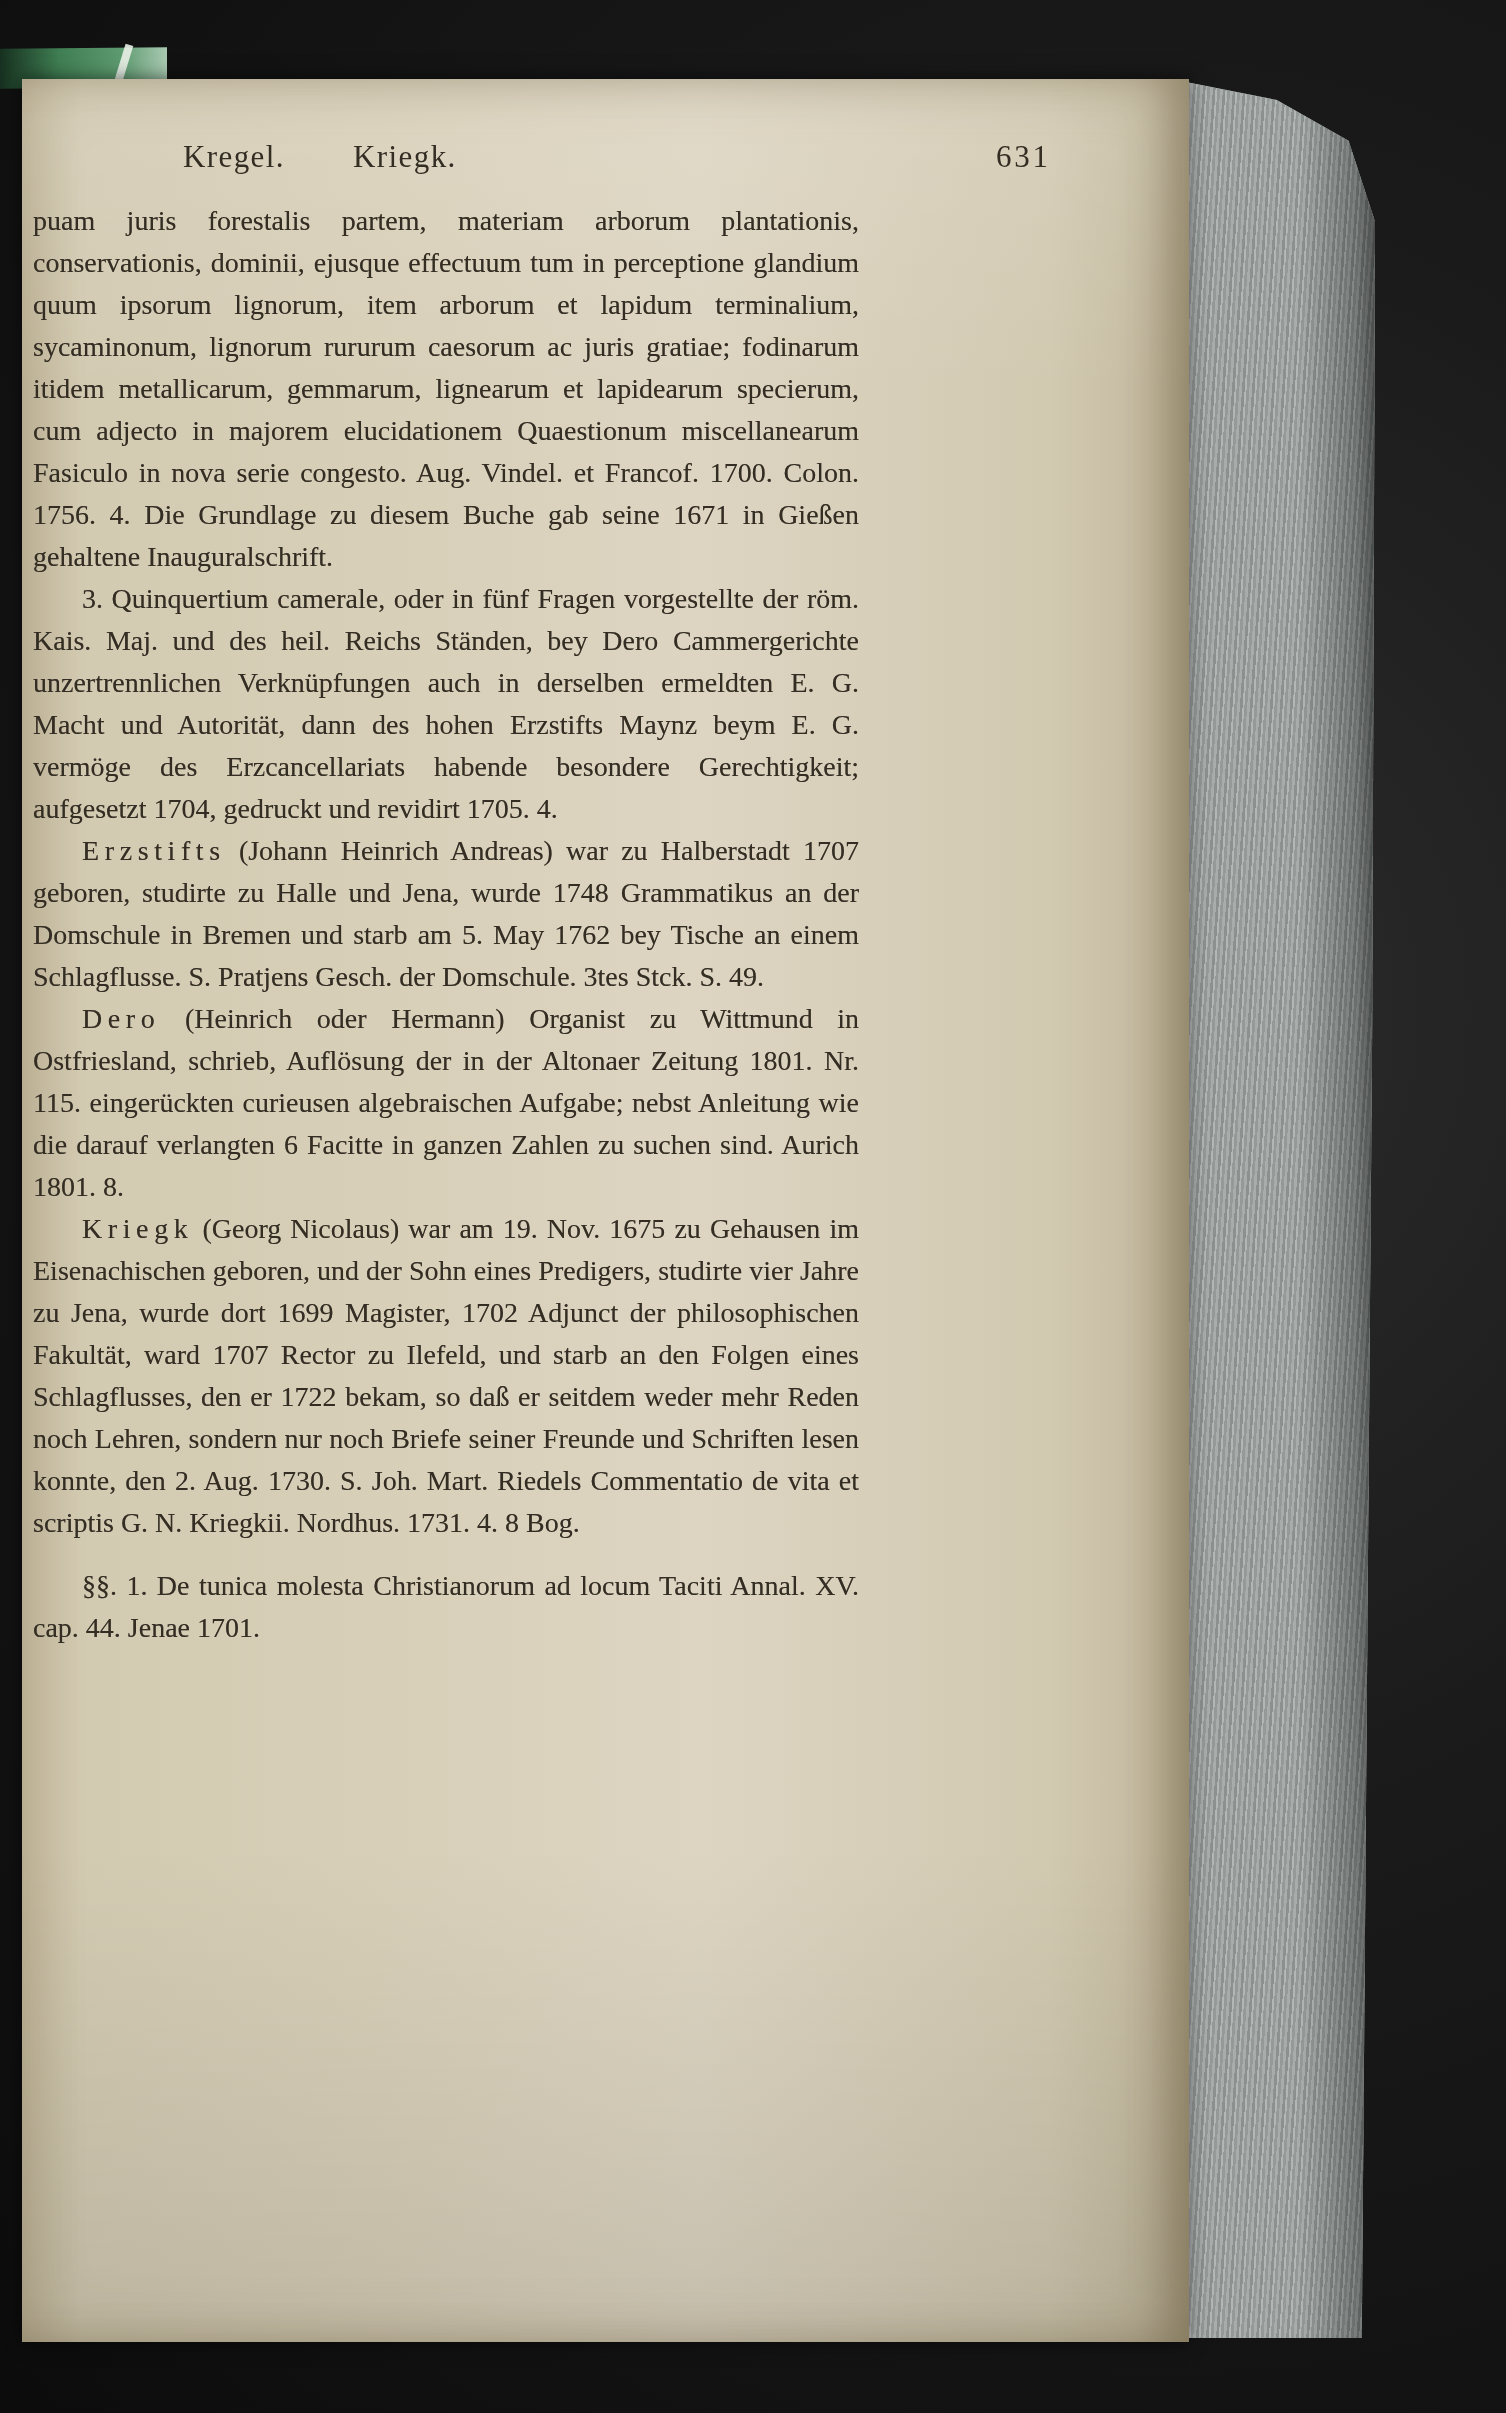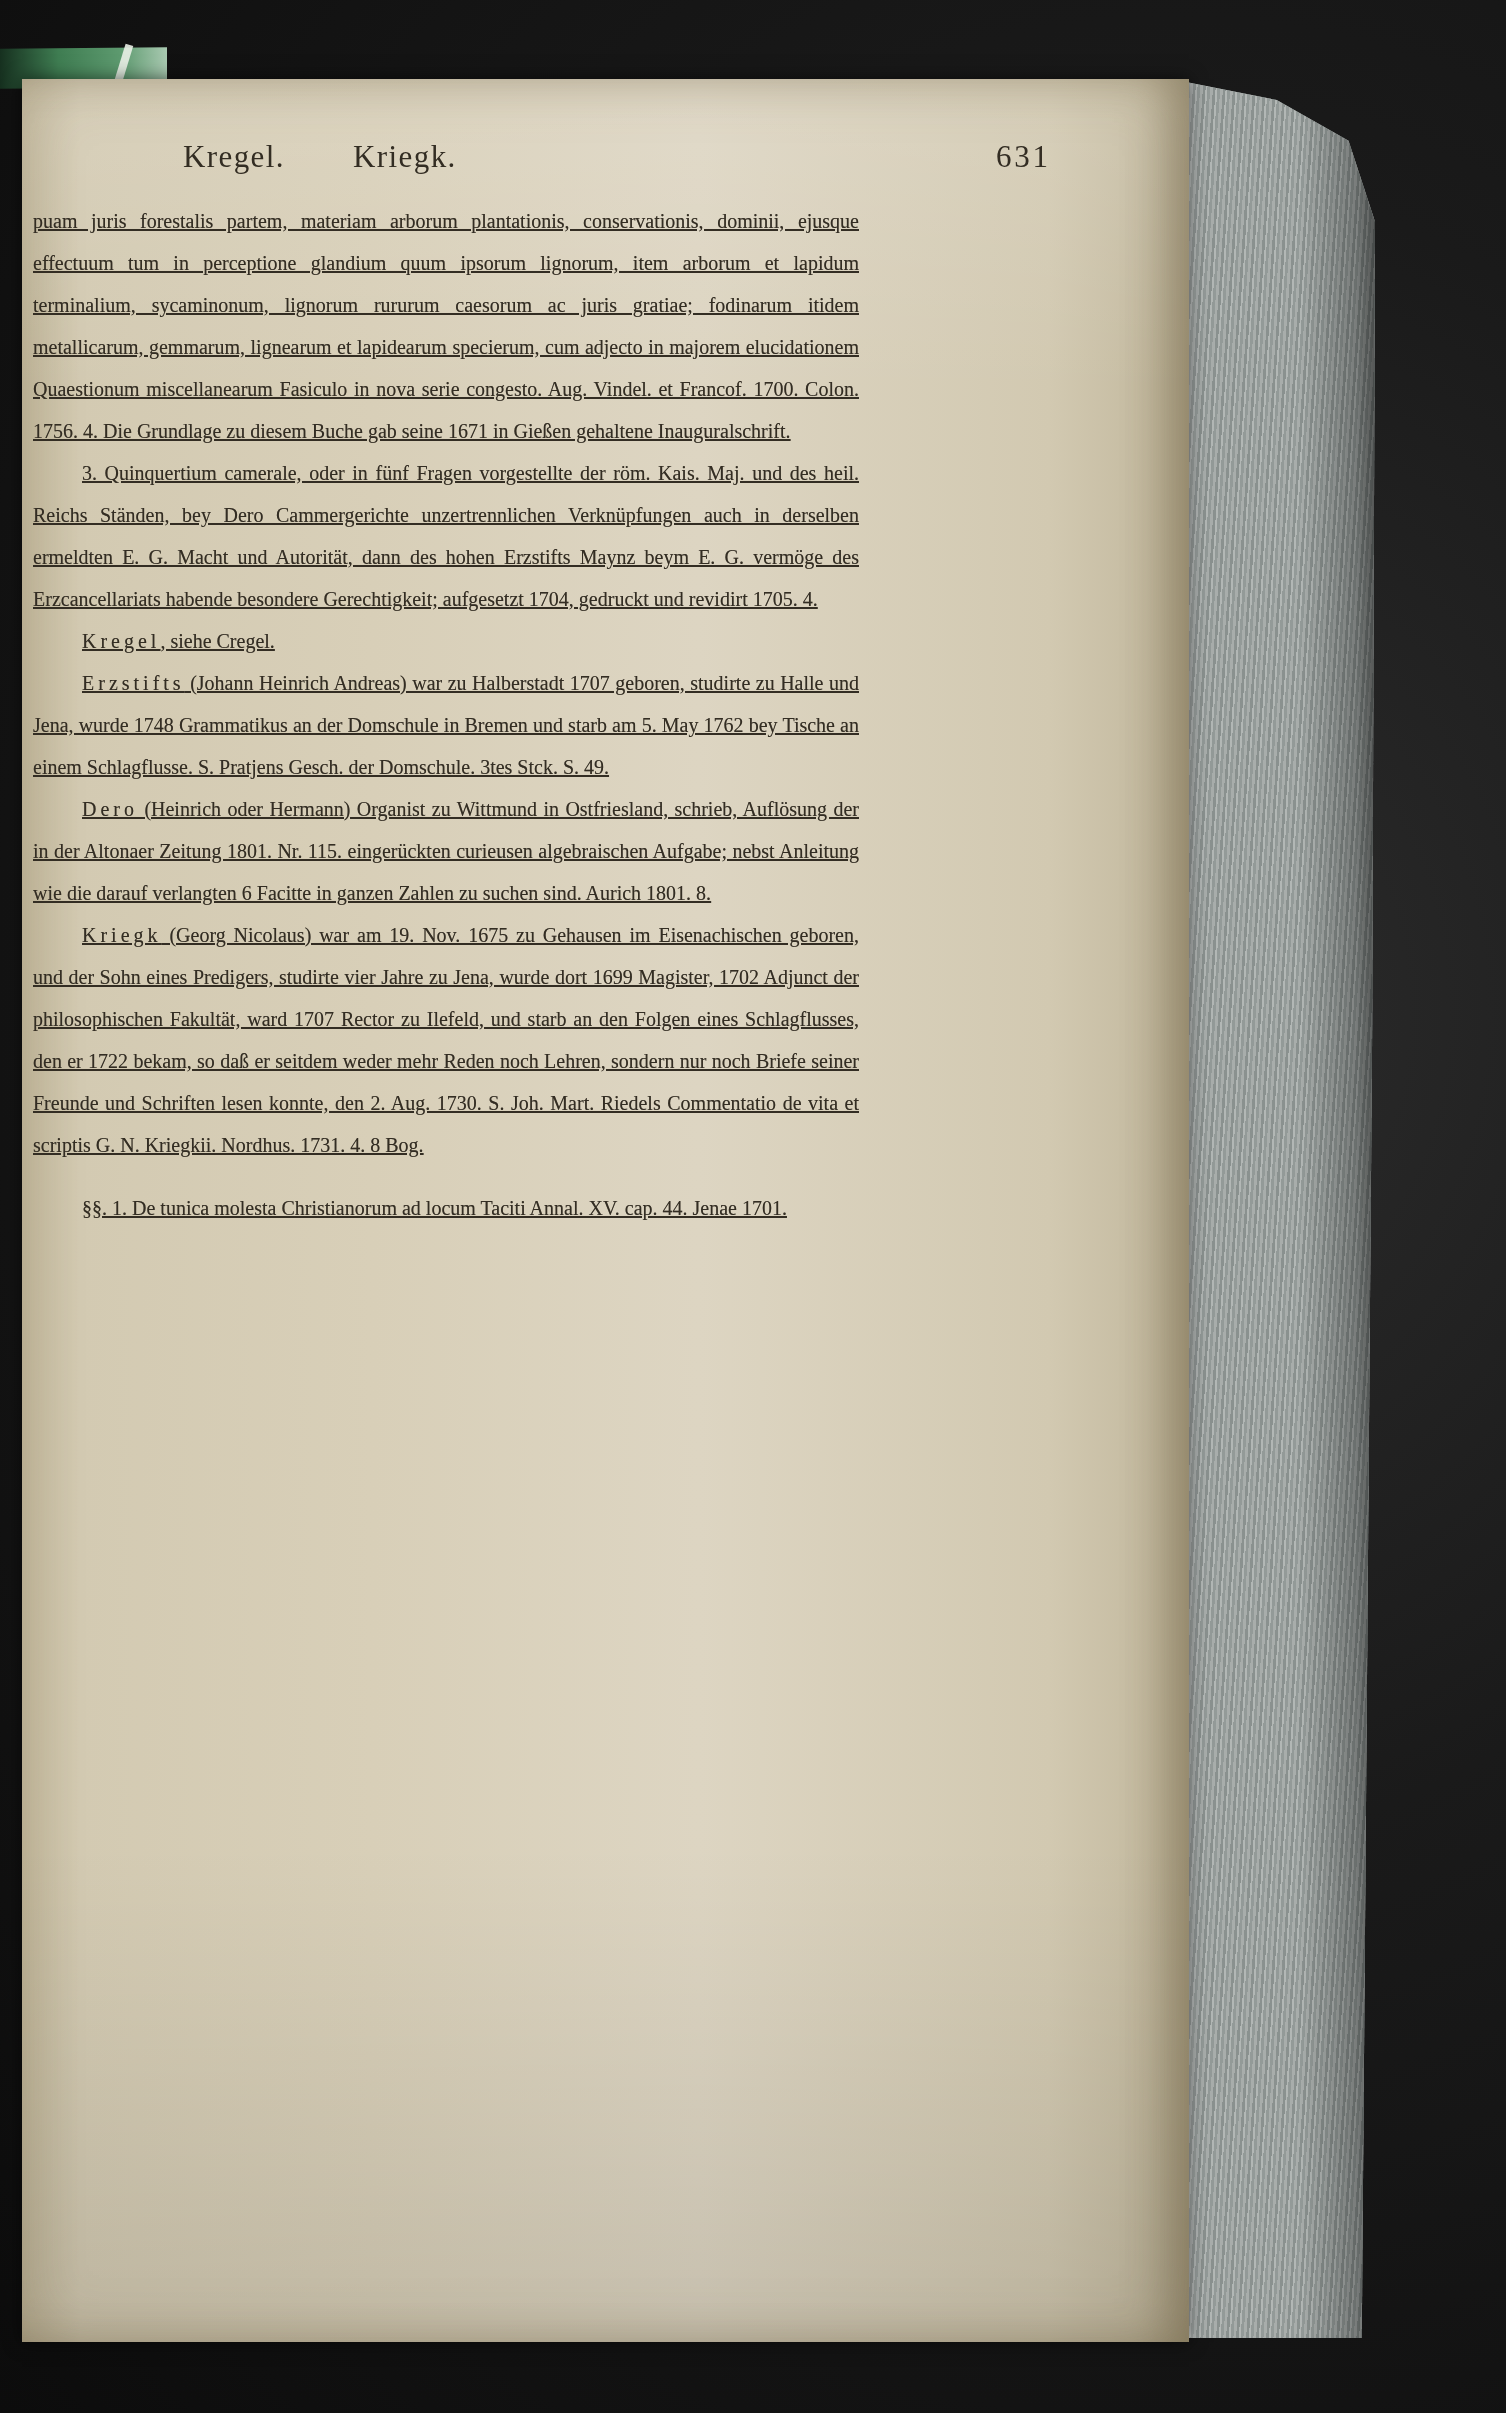--- a/index.html
+++ b/index.html
@@ -50,24 +50,23 @@
     font-size:31px; letter-spacing:1.4px; color:var(--ink);
     white-space:nowrap;
     font-family:Liberation Serif, serif;
   }
   .header .t-left  { margin-left:161px; }
   .header .t-right { margin-left:59px; }
   .header .pagenum { position:absolute; left:974px; top:0; letter-spacing:2.7px; }
   
   .textblock {
     position:absolute; left:11px; top:121px; width:826px;
-    font-size:20px; line-height:42px; text-align:justify;
+    font-size:28px; line-height:42px; text-align:justify;
     color:var(--ink);
     text-shadow: 0 0 0.5px rgba(50,45,35,0.45);
-    text-decoration: underline;
   }
   .textblock p { margin:0; }
   .textblock p.indent { text-indent:49px; }
   .textblock p.space-before { margin-top:21px; }
   .lead { letter-spacing:0.20em; }
 </style>
 </head>
 <body>
 
 <div class="photo">
@@ -80,21 +79,20 @@
   <div class="page">
     <div class="header">
       <span class="t-left">Kregel.</span>
       <span class="t-right">Kriegk.</span>
       <span class="pagenum">631</span>
     </div>
 
     <div class="textblock">
         <p class="">puam juris forestalis partem, materiam arborum plantationis, conservationis, dominii, ejusque effectuum tum in perceptione glandium quum ipsorum lignorum, item arborum et lapidum terminalium, sycaminonum, lignorum rururum caesorum ac juris gratiae; fodinarum itidem metallicarum, gemmarum, lignearum et lapidearum specierum, cum adjecto in majorem elucidationem Quaestionum miscellanearum Fasiculo in nova serie congesto. Aug. Vindel. et Francof. 1700. Colon. 1756. 4. Die Grundlage zu diesem Buche gab seine 1671 in Gießen gehaltene Inauguralschrift.</p>
         <p class="indent">3. Quinquertium camerale, oder in fünf Fragen vorgestellte der röm. Kais. Maj. und des heil. Reichs Ständen, bey Dero Cammergerichte unzertrennlichen Verknüpfungen auch in derselben ermeldten E. G. Macht und Autorität, dann des hohen Erzstifts Maynz beym E. G. vermöge des Erzcancellariats habende besondere Gerechtigkeit; aufgesetzt 1704, gedruckt und revidirt 1705. 4.</p>
-        <p class="indent"><span class="lead">Kregel</span>, siehe Cregel.</p>
         <p class="indent"><span class="lead">Erzstifts</span> (Johann Heinrich Andreas) war zu Halberstadt 1707 geboren, studirte zu Halle und Jena, wurde 1748 Grammatikus an der Domschule in Bremen und starb am 5. May 1762 bey Tische an einem Schlagflusse. S. Pratjens Gesch. der Domschule. 3tes Stck. S. 49.</p>
         <p class="indent"><span class="lead">Dero</span> (Heinrich oder Hermann) Organist zu Wittmund in Ostfriesland, schrieb, Auflösung der in der Altonaer Zeitung 1801. Nr. 115. eingerückten curieusen algebraischen Aufgabe; nebst Anleitung wie die darauf verlangten 6 Facitte in ganzen Zahlen zu suchen sind. Aurich 1801. 8.</p>
         <p class="indent"><span class="lead">Kriegk</span> (Georg Nicolaus) war am 19. Nov. 1675 zu Gehausen im Eisenachischen geboren, und der Sohn eines Predigers, studirte vier Jahre zu Jena, wurde dort 1699 Magister, 1702 Adjunct der philosophischen Fakultät, ward 1707 Rector zu Ilefeld, und starb an den Folgen eines Schlagflusses, den er 1722 bekam, so daß er seitdem weder mehr Reden noch Lehren, sondern nur noch Briefe seiner Freunde und Schriften lesen konnte, den 2. Aug. 1730. S. Joh. Mart. Riedels Commentatio de vita et scriptis G. N. Kriegkii. Nordhus. 1731. 4. 8 Bog.</p>
         <p class="indent space-before">§§. 1. De tunica molesta Christianorum ad locum Taciti Annal. XV. cap. 44. Jenae 1701.</p>
       </div>
   </div>
 
 </div>
 
 

